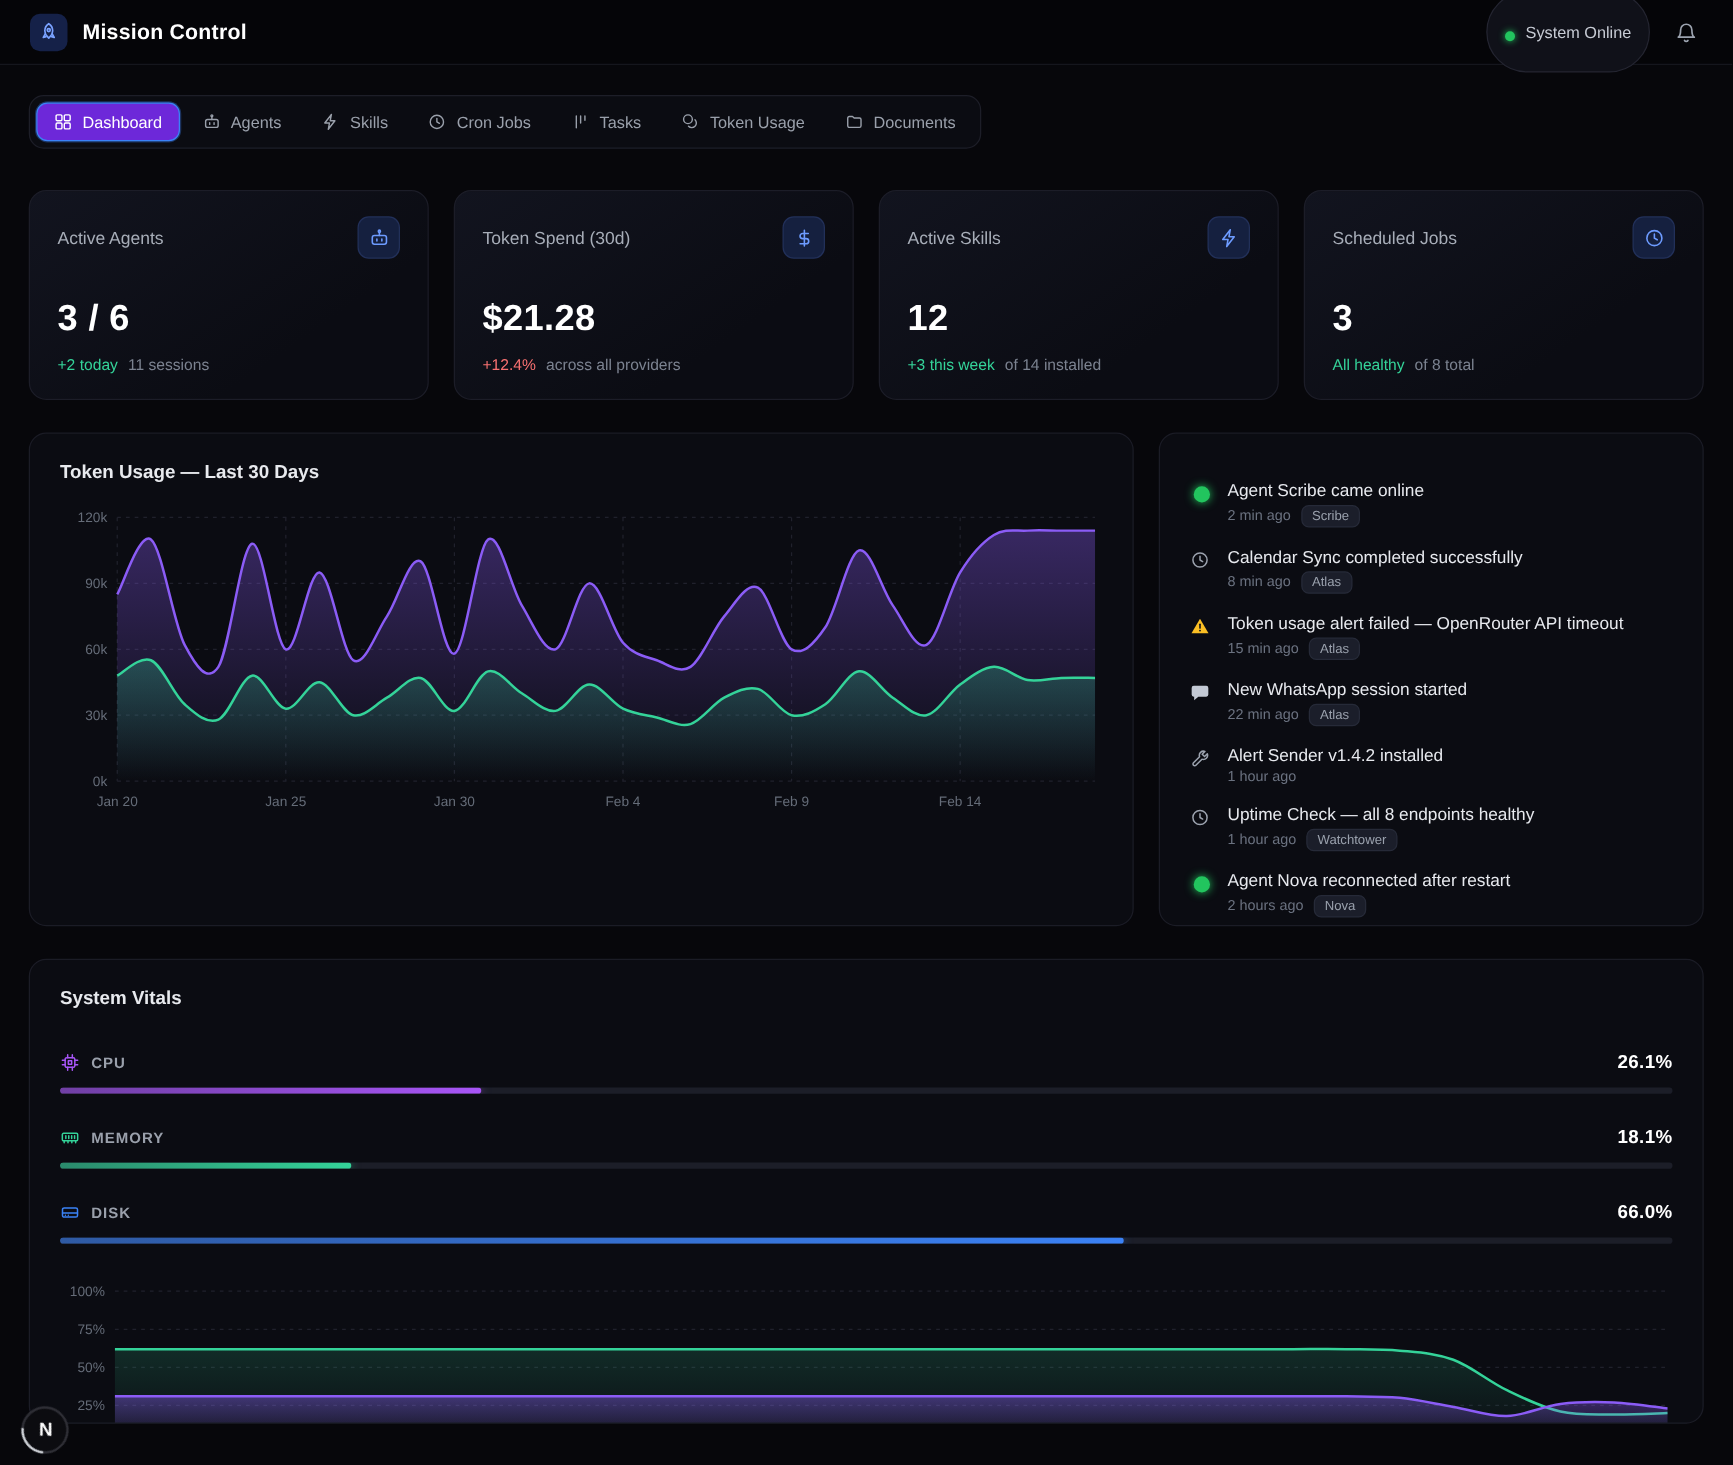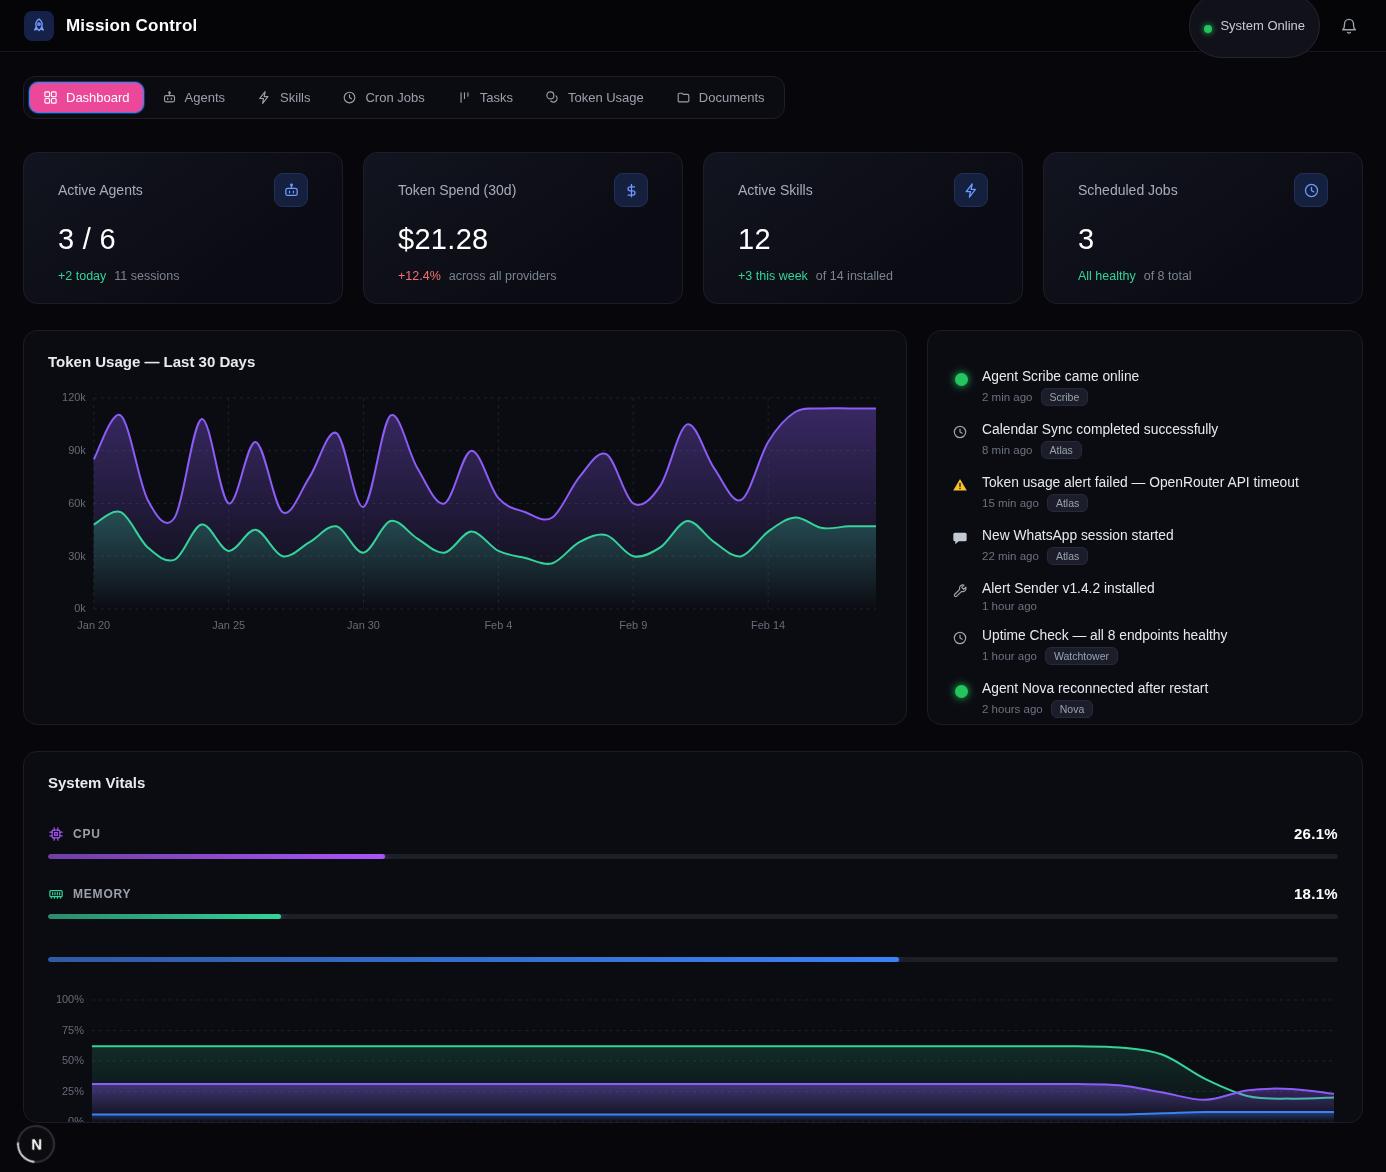--- a/index.html
+++ b/index.html
@@ -14,28 +14,28 @@
   .hdr-right{display:flex;align-items:center}
   .status-pill{display:flex;align-items:flex-end;gap:8px;padding:24px 14px;border:1px solid #242531;border-radius:999px;background:#101119;font-size:13px;color:#c7cbd4;cursor:default}
   .dot{width:8px;height:8px;border-radius:50%;background:#22c55e;box-shadow:0 0 6px #22c55e}
   .bell{background:none;border:none;color:#9ca3af;margin-left:16px;padding:4px;cursor:pointer}
   .bell svg{width:18px;height:18px}
   
   .page{padding:0 23px}
   .tabs{display:inline-flex;gap:4px;margin-top:24px;background:#0b0c12;border:1px solid #1d1e28;border-radius:12px;padding:5px}
   .tab{display:flex;align-items:center;gap:8px;padding:7px 13px;font-size:13px;color:#9aa0ab;border:1px solid transparent;border-radius:9px;cursor:pointer;white-space:nowrap}
   .tab svg{width:15px;height:15px}
-  .tab.active{color:#fff;background:#ec4899;border-color:#3b82f6;box-shadow:0 0 0 1px rgba(59,130,246,.35)}
+  .tab.active{color:#fff;background:#6d28d9;border-color:#3b82f6;box-shadow:0 0 0 1px rgba(59,130,246,.35)}
   
   .stats{display:grid;grid-template-columns:repeat(4,1fr);gap:20px;margin-top:33px}
-  .stat{background:linear-gradient(145deg,#12141f 0%,#0b0c13 70%);border:1px solid #1c1d28;border-radius:14px;padding:20px 34px}
+  .stat{background:linear-gradient(145deg,#12141f 0%,#0b0c13 70%);border:1px solid #1c1d28;border-radius:14px;padding:20px 22px}
   .stat-top{display:flex;justify-content:space-between;align-items:center;color:#a7adb8;font-size:14px}
   .stat-ic{width:34px;height:34px;border-radius:9px;background:#15203f;border:1px solid #223059;color:#6d9bff;display:flex;align-items:center;justify-content:center}
   .stat-ic svg{width:17px;height:17px}
-  .stat-val{font-size:29px;font-weight:400;color:#fff;margin-top:16px;letter-spacing:.3px}
+  .stat-val{font-size:29px;font-weight:700;color:#fff;margin-top:32px;letter-spacing:.3px}
   .stat-sub{margin-top:13px;font-size:12.5px;color:#7b8290;display:flex;gap:8px;align-items:baseline}
   .delta.green{color:#34d399}.delta.red{color:#f87171}
   
   .main-row{display:grid;grid-template-columns:1fr 436px;gap:20px;margin-top:26px;height:395px}
   .card{background:#0b0c12;border:1px solid #1b1c26;border-radius:14px;padding:22px 24px;overflow:hidden}
   h2{font-size:15px;font-weight:600;color:#e8eaee;margin:0;display:flex;align-items:center;gap:9px}
   h2 .h-ic{color:#9ca3af}
   h2 .h-ic svg{width:16px;height:16px}
   #tokenChart{width:100%;height:auto;margin-top:18px}
   .tick{fill:#656c78;font-size:11px;font-family:"Liberation Sans",sans-serif}
@@ -392,20 +392,31 @@
               </svg>
             </span>
             <span>MEMORY</span>
             <span class="meter-val">18.1%</span>
           </div>
           <div class="track">
             <div class="fill" style="width:18.1%;background:linear-gradient(90deg,#34d39999,#34d399);box-shadow:0 0 8px #34d39988"></div>
           </div>
         </div>
         <div>
+          <div class="meter-top">
+            <span class="m-ic" style="color:#3b82f6">
+              <svg viewBox="0 0 24 24" fill="none" stroke="currentColor" stroke-width="1.8" stroke-linecap="round" stroke-linejoin="round">
+                <rect x="3" y="6.5" width="18" height="11" rx="2"></rect>
+                <path d="M3 12.5h18"></path>
+                <path d="M6.5 15.2h.01M10 15.2h.01"></path>
+              </svg>
+            </span>
+            <span>DISK</span>
+            <span class="meter-val">66.0%</span>
+          </div>
           <div class="track">
             <div class="fill" style="width:66%;background:linear-gradient(90deg,#3b82f699,#3b82f6);box-shadow:0 0 8px #3b82f688"></div>
           </div>
         </div>
       </div>
     <svg id="vitalsChart" viewBox="0 0 1292 150">
         <defs>
           <linearGradient id="vitalsChart-g0" x1="0" y1="0" x2="0" y2="1">
             <stop offset="0%" stop-color="#34d399" stop-opacity="0.16"></stop>
             <stop offset="100%" stop-color="#34d399" stop-opacity="0"></stop>

